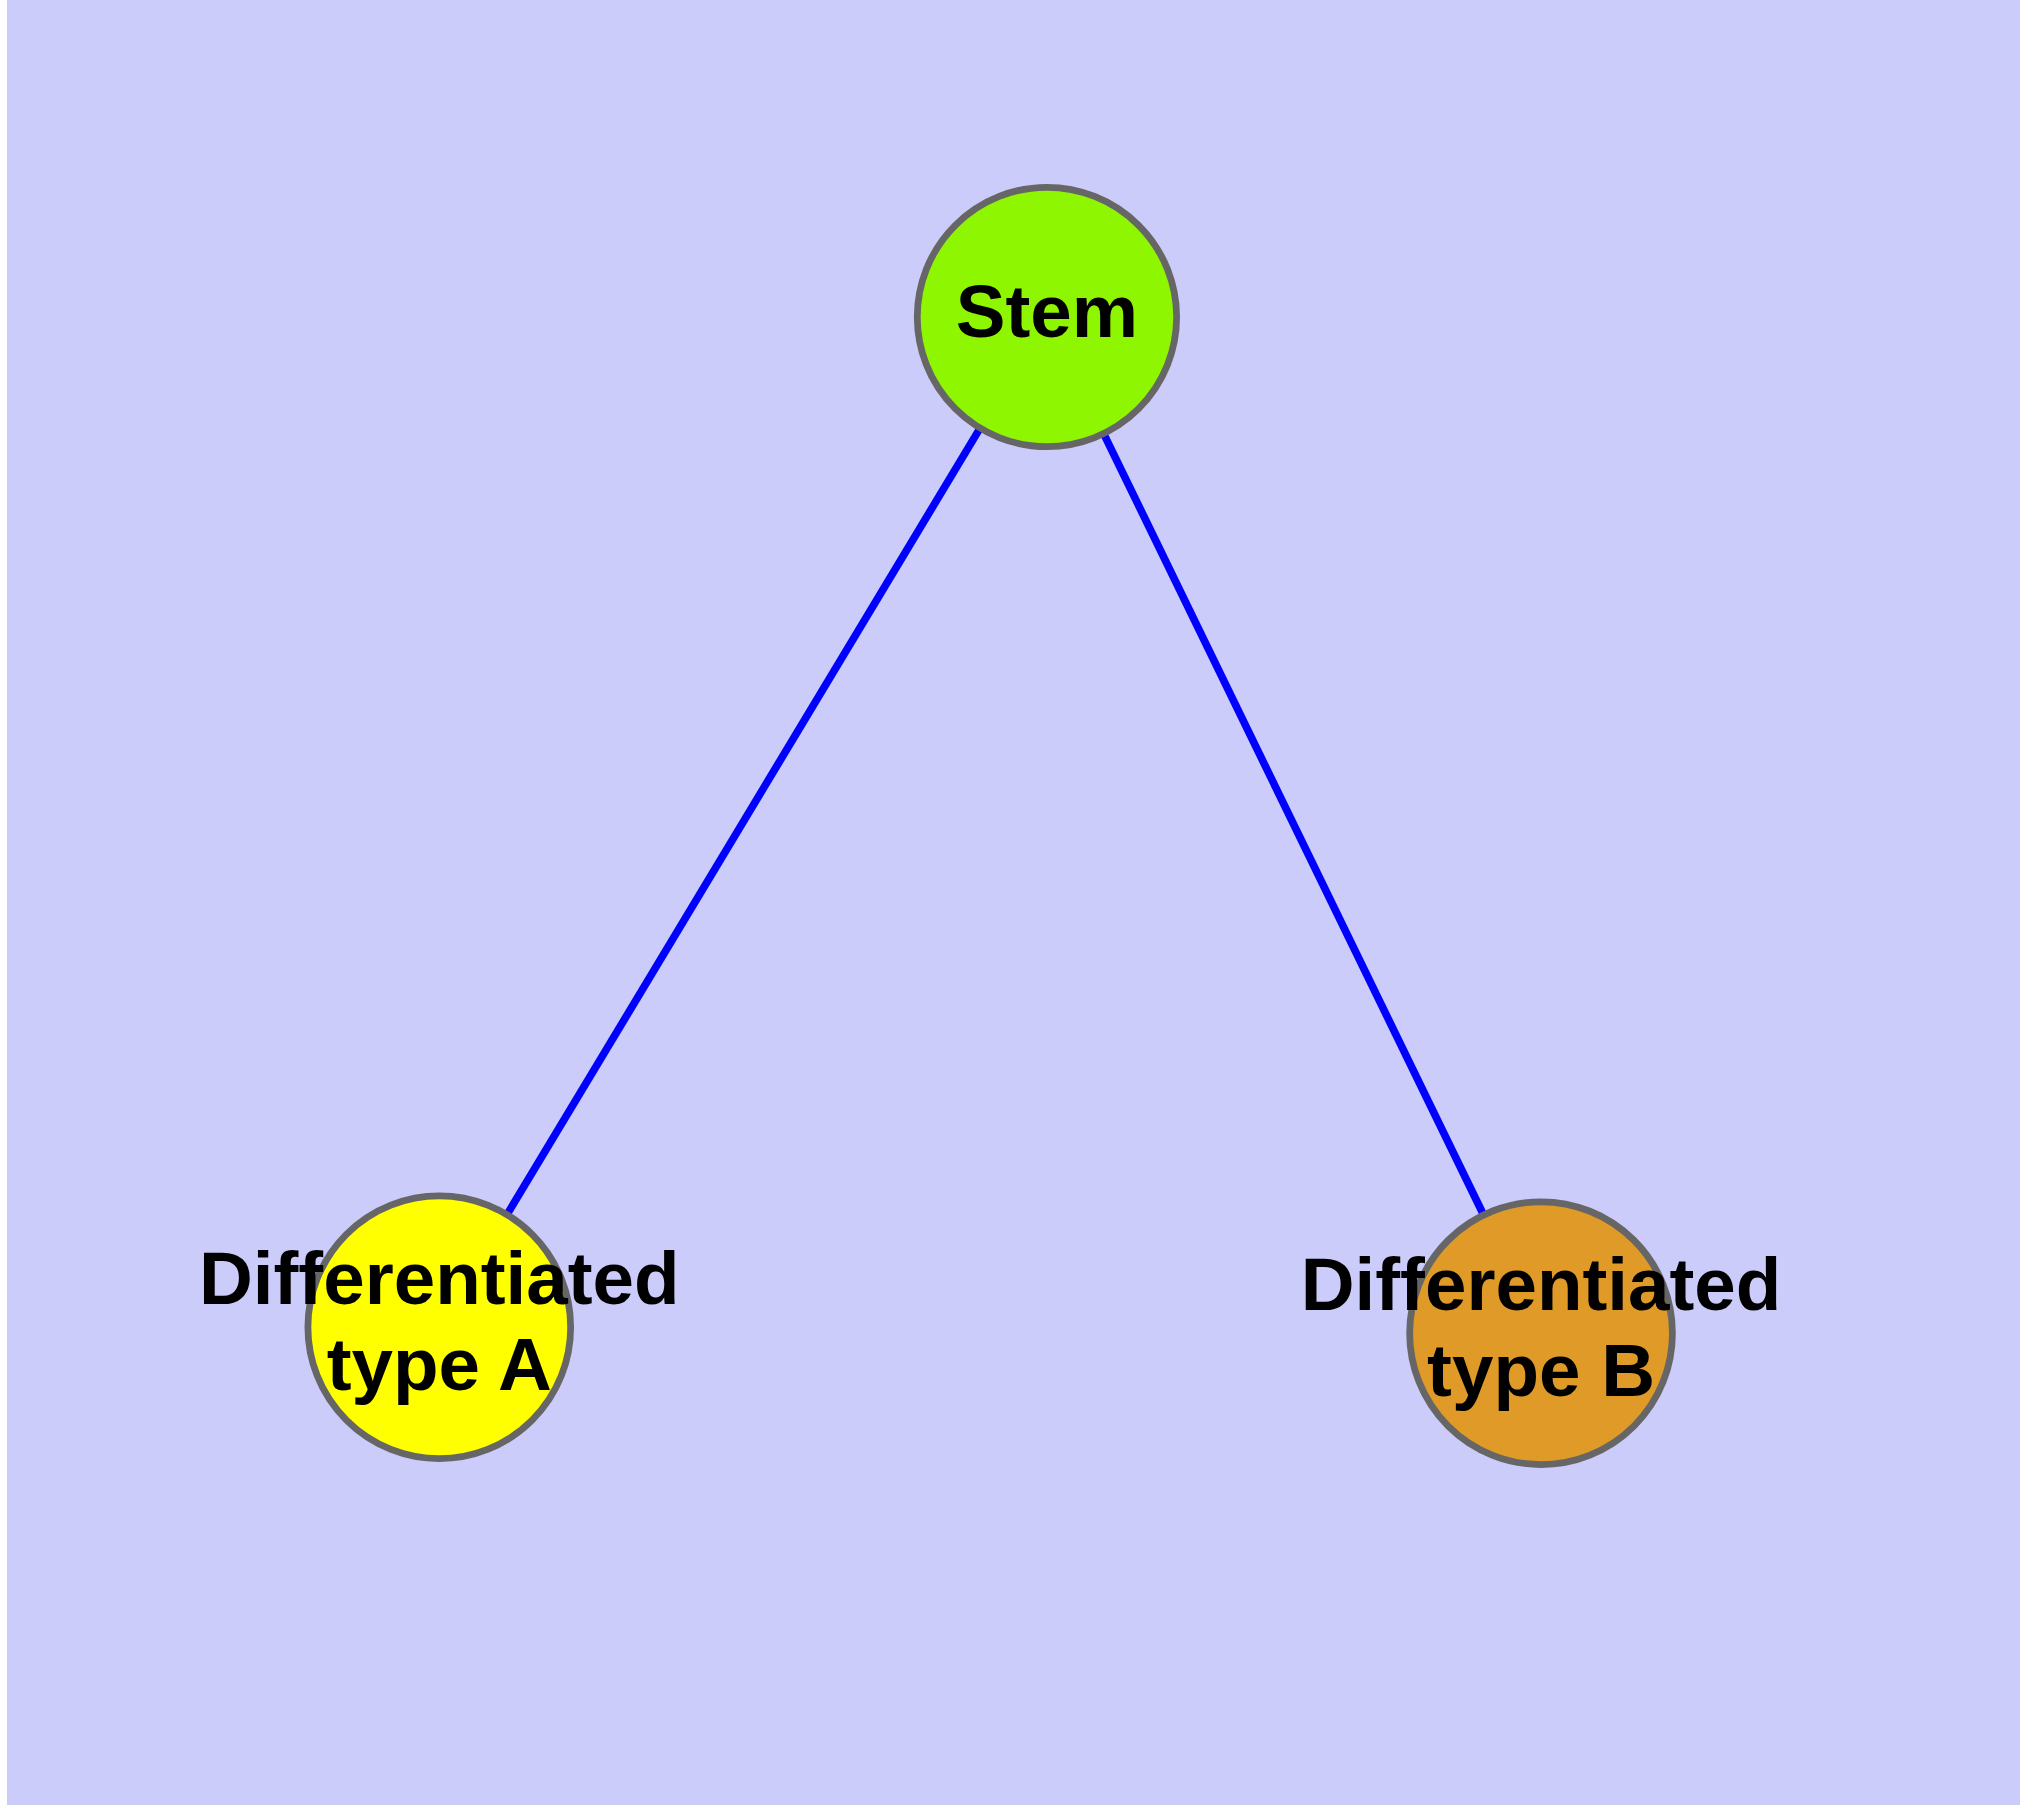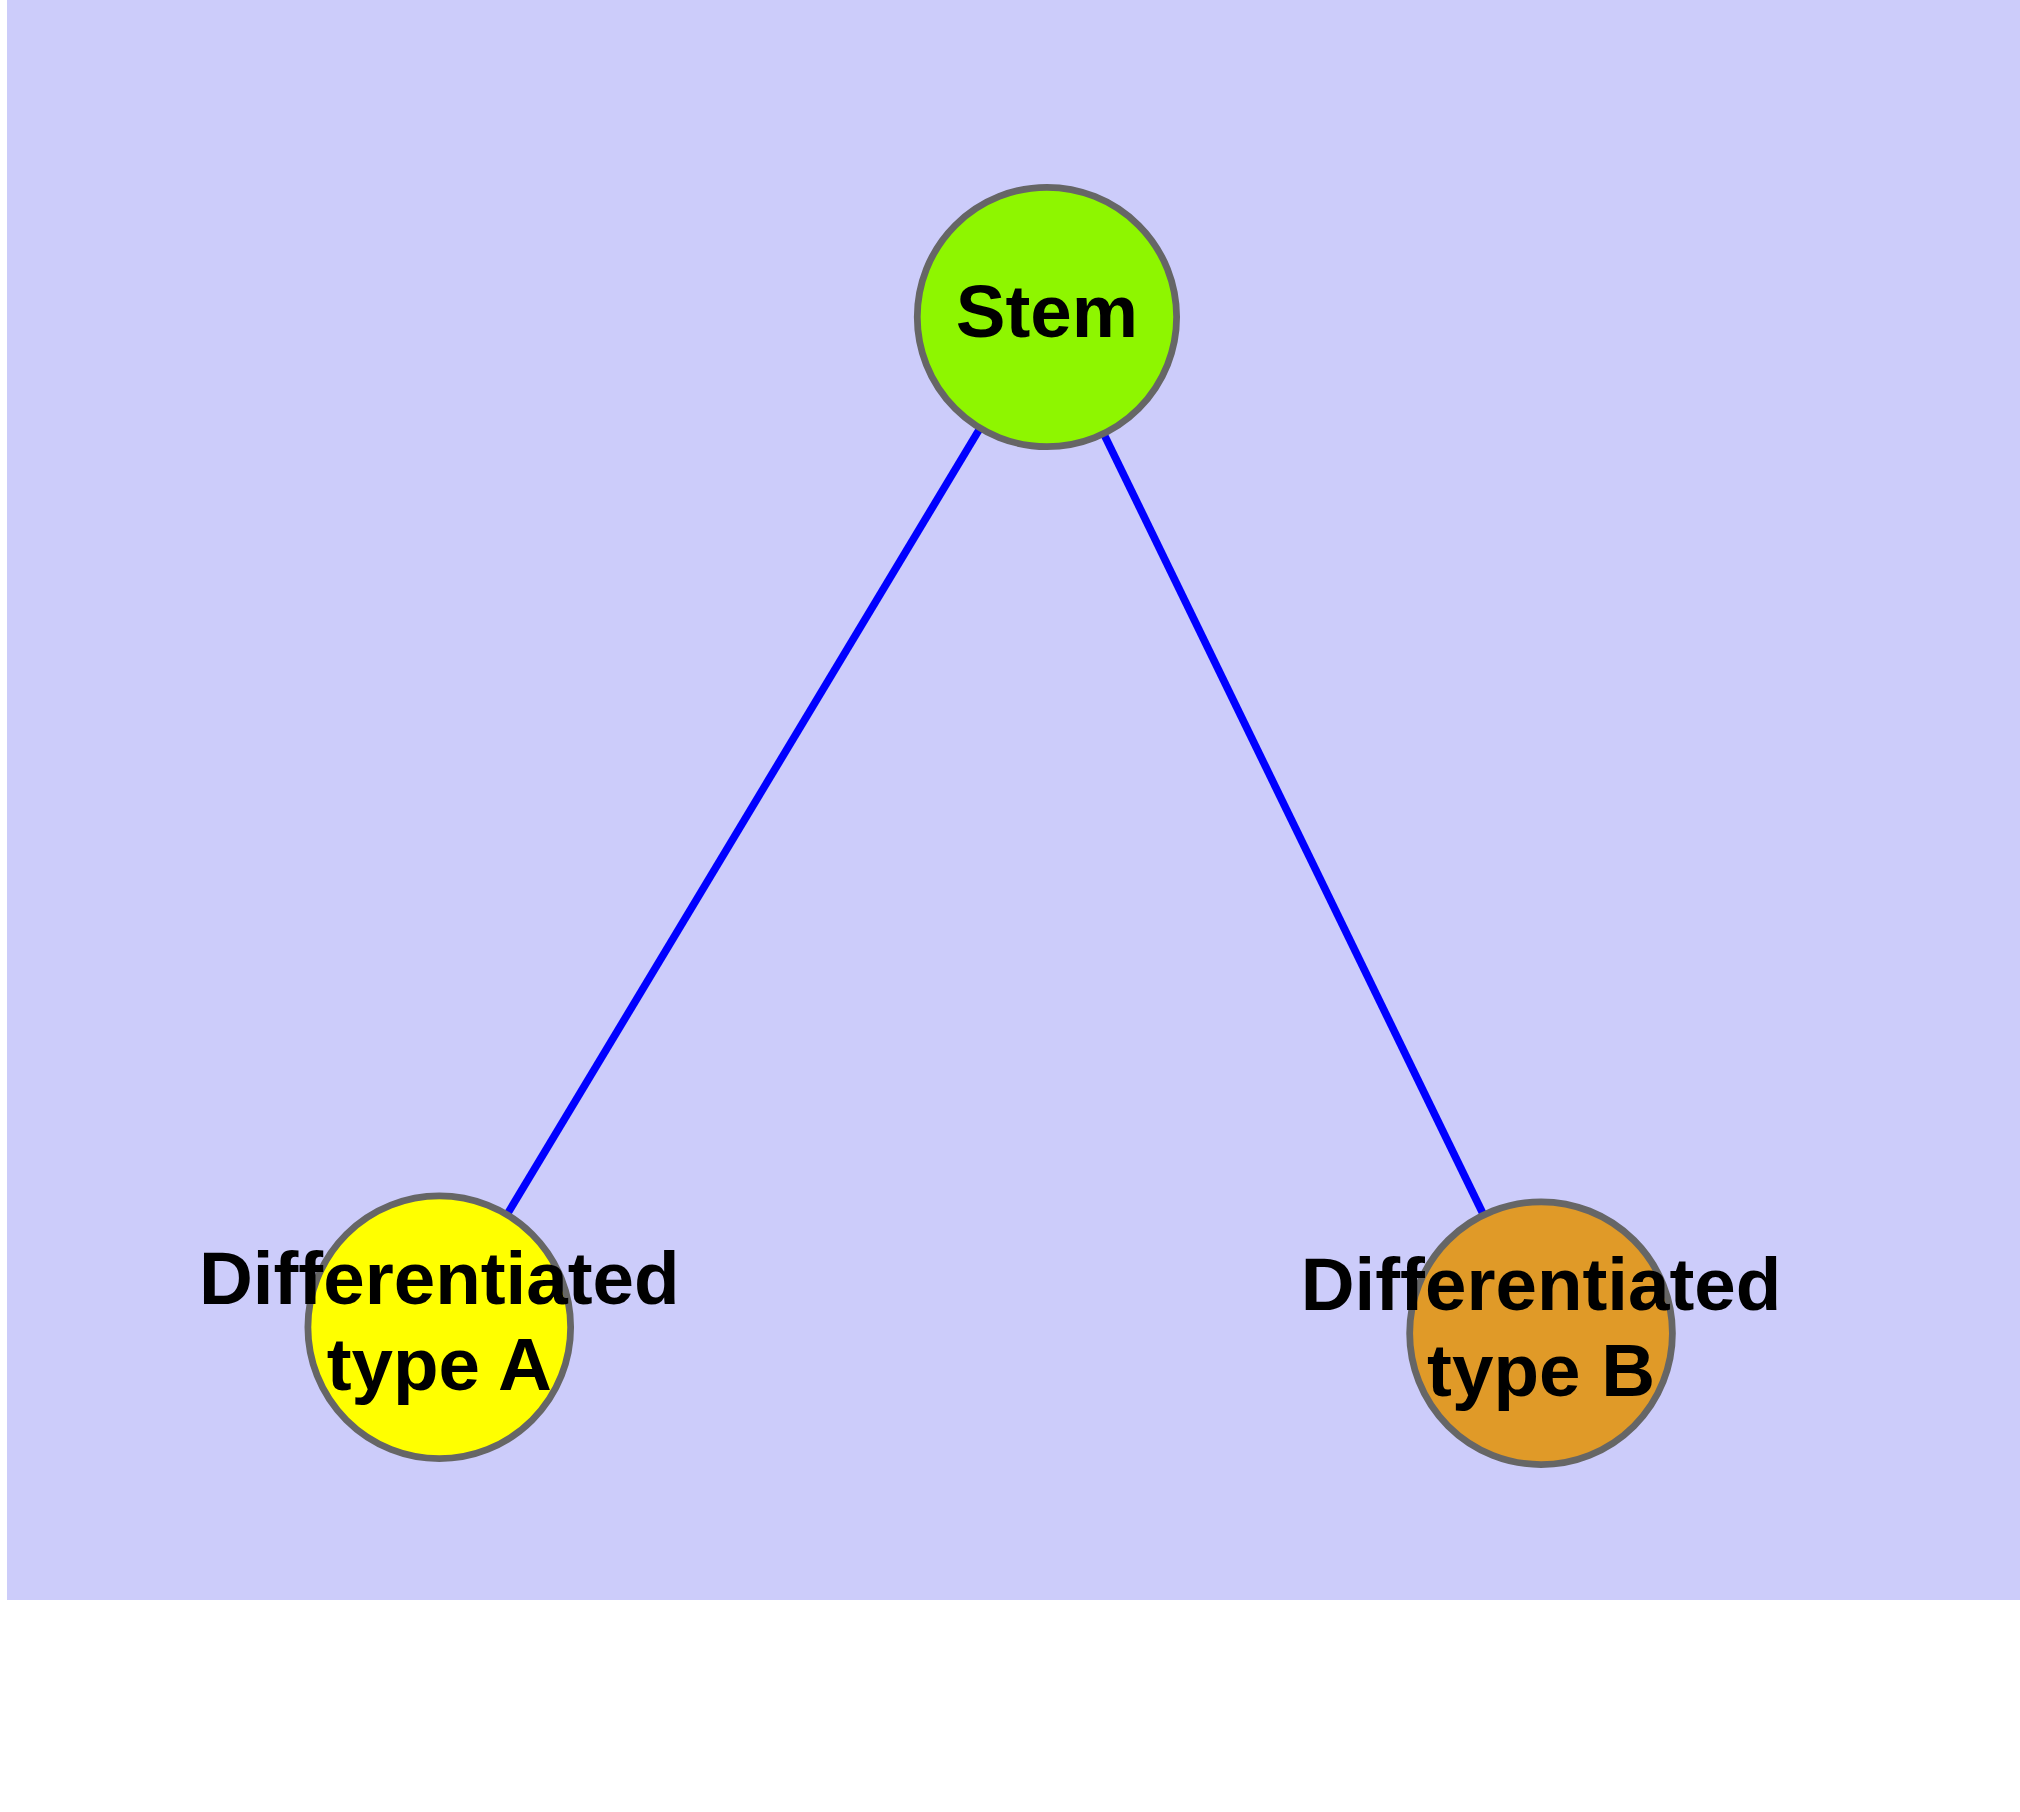--- a/index.html
+++ b/index.html
@@ -4,21 +4,21 @@
 <title>Cell Differentiation Graph</title>
 <style>
   html, body {
     margin: 0;
     padding: 0;
     background: #ffffff;
   }
   #canvas {
     position: relative;
     width: 2021px;
-    height: 1600px;
+    height: 1812px;
     background: #ffffff;
     overflow: hidden;
     font-family: "Liberation Sans", "DejaVu Sans", sans-serif;
     text-align: right;
   }
   #plot-area {
     position: absolute;
     left: 6.8px;
     top: 0px;
     width: 2014px;

